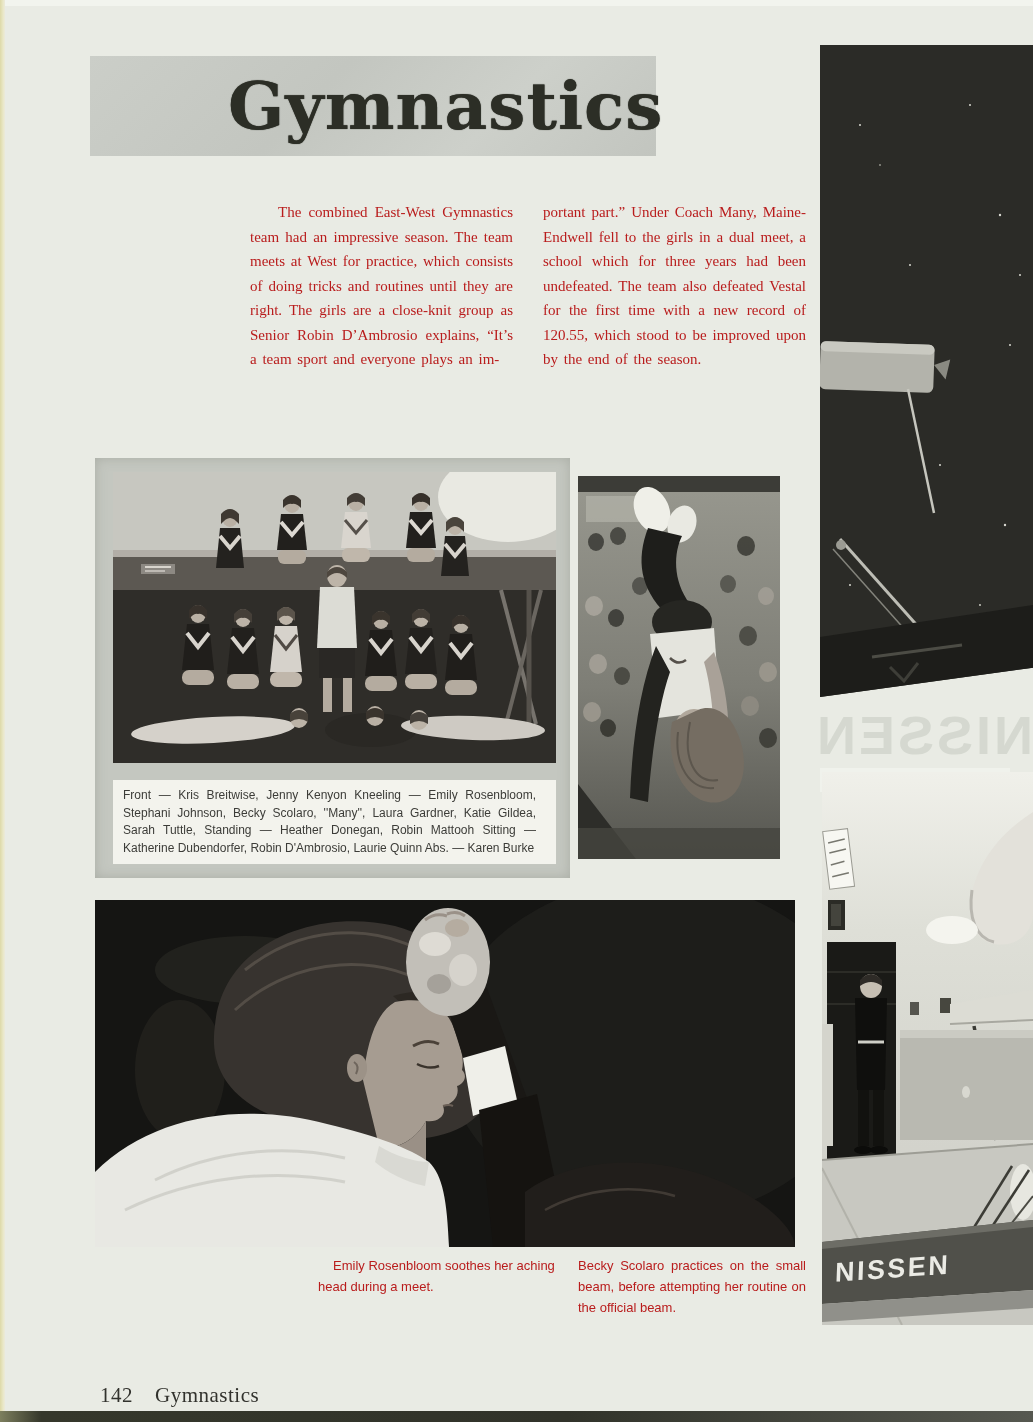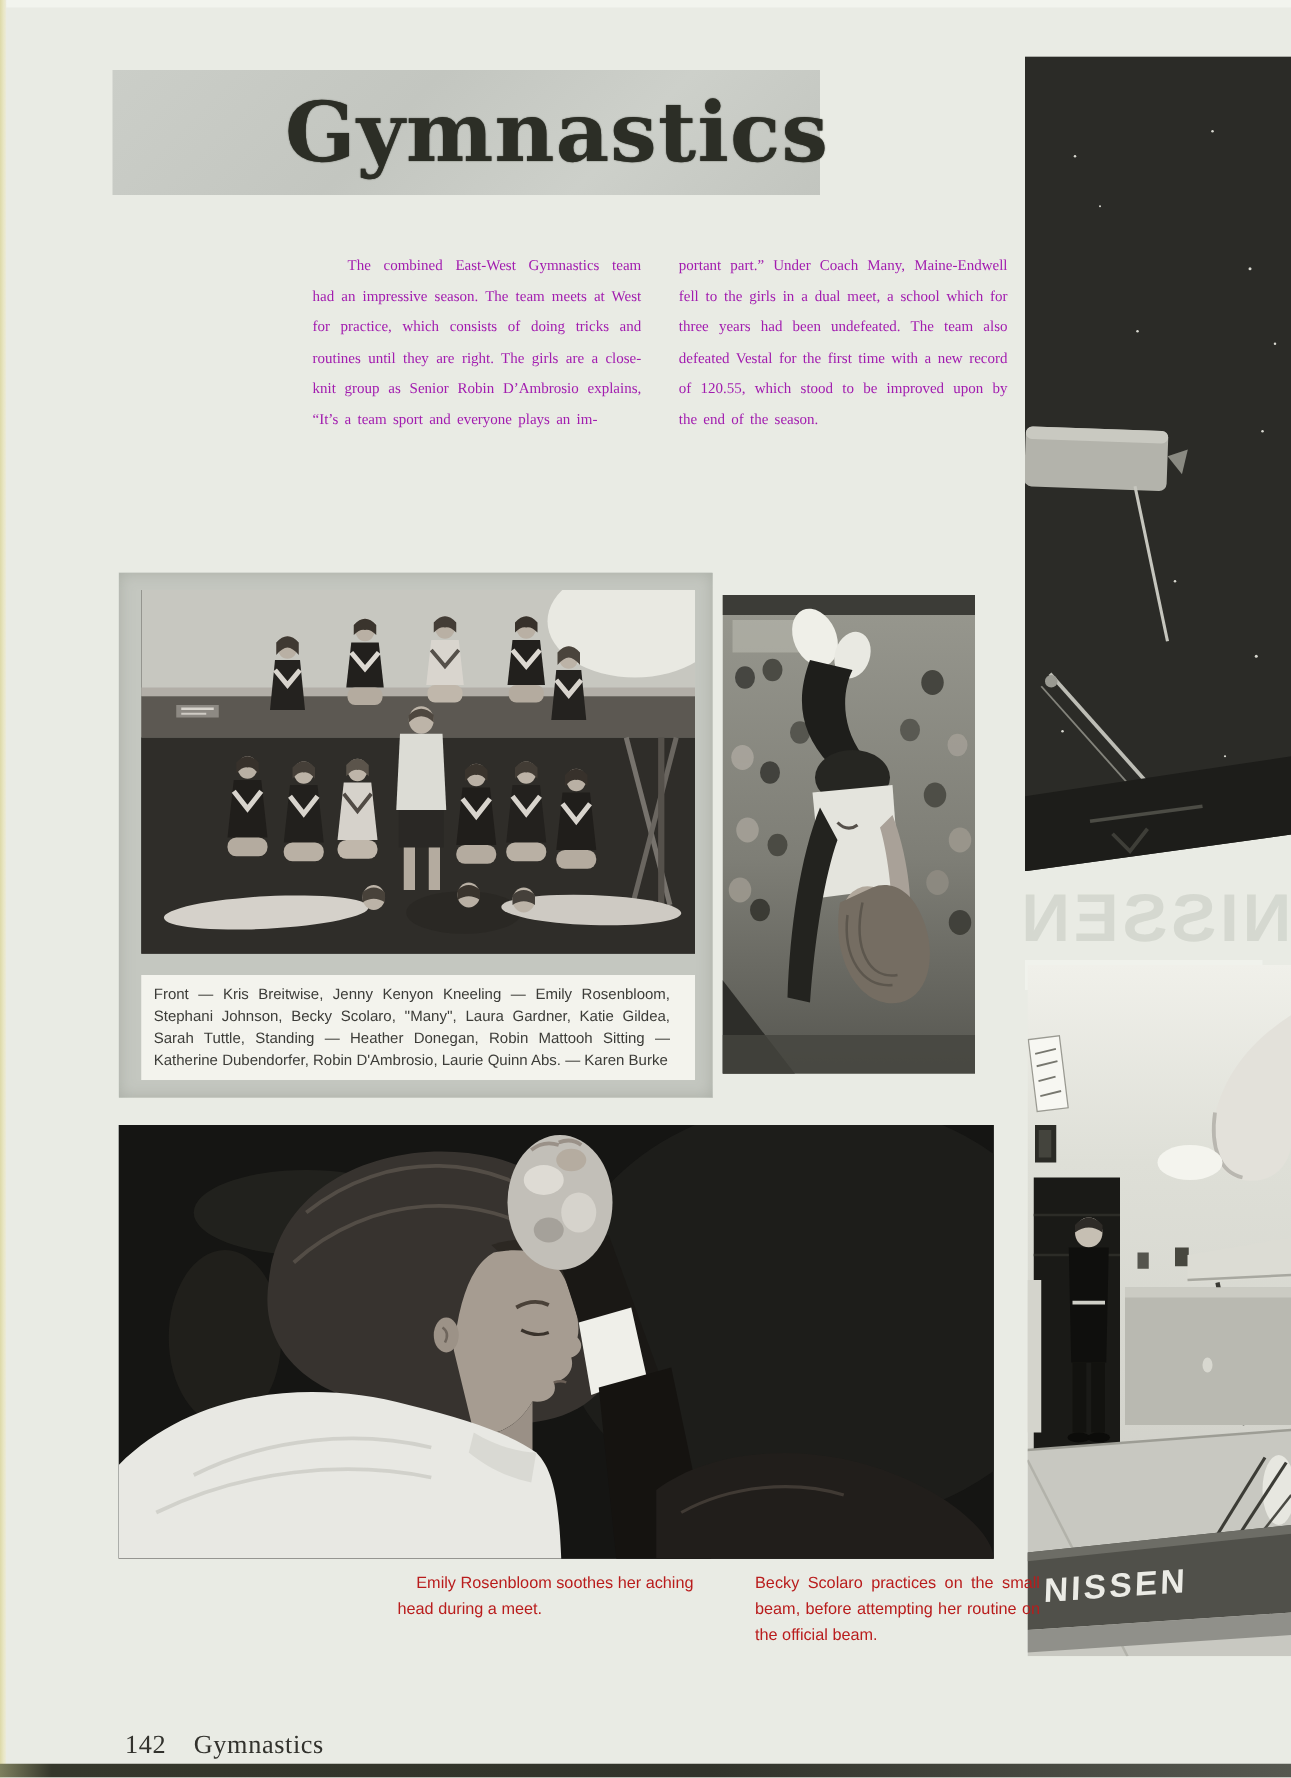--- a/index.html
+++ b/index.html
@@ -20,22 +20,22 @@
   
   .banner{left:90px;top:56px;width:566px;height:100px;background:#c6c9c3;
     background:linear-gradient(135deg,#cbcec8 0%,#c3c6c0 40%,#cdd0ca 70%,#c2c5bf 100%);}
   .title{left:90px;top:56px;width:566px;height:100px;line-height:100px;
     padding-left:138px;box-sizing:border-box;
     font-family:"DejaVu Serif",serif;font-weight:bold;font-size:66px;
     letter-spacing:1px;color:#2c2e26;
     text-shadow:0 0 1px #2c2e26;}
 
   
-  .col{top:200px;width:263px;font-size:12px;line-height:24.5px;
-    color:#a21caf;text-align:justify;word-spacing:2px;}
+  .col{top:200px;width:263px;font-size:15px;line-height:24.5px;
+    color:#b91c1c;text-align:justify;word-spacing:2px;}
   .col1{left:250px;text-indent:28px;}
   .col2{left:543px;}
 
   
   .team-frame{left:95px;top:458px;width:475px;height:420px;background:#c4c7c0;
     box-shadow:inset 0 0 12px rgba(120,125,115,.35);}
   .team-photo{left:113px;top:472px;width:443px;height:291px;background:#32302c;}
   .team-caption{left:113px;top:780px;width:443px;height:84px;background:#f3f3ed;
     box-sizing:border-box;padding:7px 20px 0 10px;
     font-family:"Liberation Sans",sans-serif;font-size:12px;line-height:17.5px;
@@ -54,21 +54,21 @@
   .ghost-band{left:820px;top:768px;width:190px;height:24px;background:#f0f2ec;}
   .br-photo{left:822px;top:772px;width:211px;height:553px;}
 
   
   .big-photo{left:95px;top:900px;width:700px;height:347px;background:#161614;}
 
   
   .caption{font-family:"Liberation Sans",sans-serif;font-size:13px;
     line-height:21px;color:#b91c1c;}
   .cap-left{left:318px;top:1255px;width:247px;text-indent:15px;}
-  .cap-right{left:604px;top:1255px;width:228px;text-align:justify;}
+  .cap-right{left:578px;top:1255px;width:228px;text-align:justify;}
 
   
   .footer{left:100px;top:1383px;width:400px;font-size:21px;color:#32322d;
     letter-spacing:.5px;}
   .footer .num{margin-right:22px;}
 </style>
 </head>
 <body>
 
 <div class="abs edge-top"></div>

